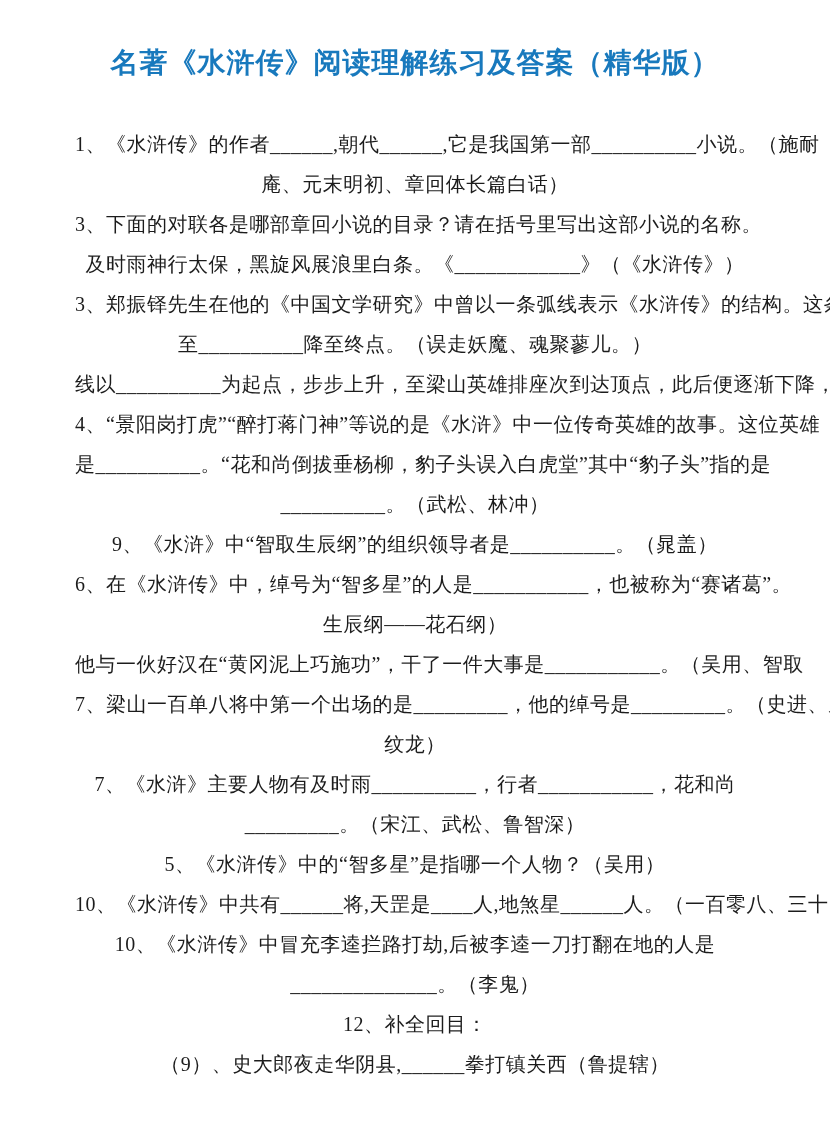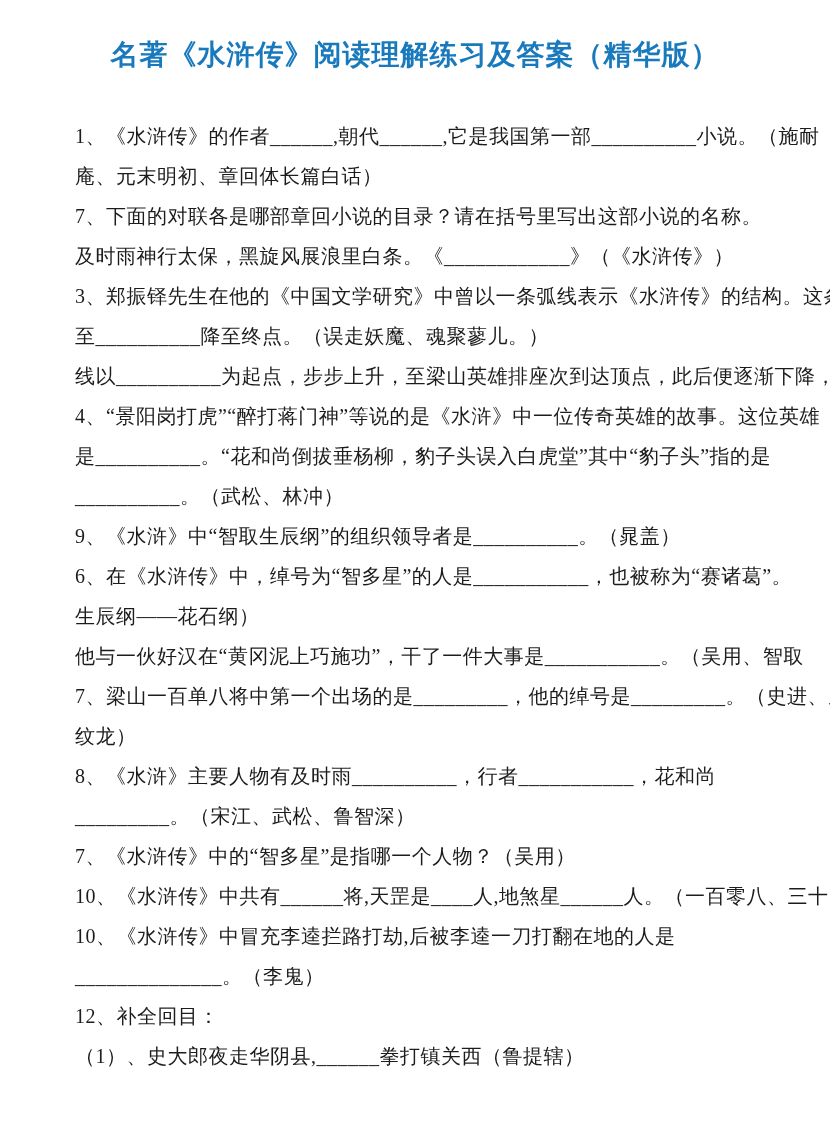--- a/index.html
+++ b/index.html
@@ -14,32 +14,33 @@
     color: #1c1c1c;
     overflow: hidden;
   }
   .page {
     width: 830px;
     height: 1122px;
     background: #ffffff;
     box-sizing: border-box;
   }
   .doc-title {
-    margin: 0;
+    margin: 8px;
     padding-top: 36px;
     text-align: center;
     font-size: 28px;
     font-weight: bold;
     color: #1879bd;
     letter-spacing: 1px;
     font-family: "Liberation Sans", "DejaVu Sans", sans-serif;
   }
   .content {
     margin: 42px 75px 0 75px;
     font-size: 20px;
+    text-align: center;
   }
   .question {
     margin: 0;
     padding: 0;
   }
   .line {
     height: 40px;
     line-height: 40px;
     white-space: nowrap;
     letter-spacing: 0.5px;
@@ -53,21 +54,21 @@
   <h1 class="doc-title">名著《水浒传》阅读理解练习及答案（精华版）</h1>
 
   <div class="content">
 
     <div class="question">
       <div class="line">1、《水浒传》的作者______,朝代______,它是我国第一部__________小说。（施耐</div>
       <div class="line">庵、元末明初、章回体长篇白话）</div>
     </div>
 
     <div class="question">
-      <div class="line">7、下面的对联各是哪部章回小说的目录？请在括号里写出这部小说的名称。</div>
+      <div class="line">3、下面的对联各是哪部章回小说的目录？请在括号里写出这部小说的名称。</div>
       <div class="line">及时雨神行太保，黑旋风展浪里白条。《____________》（《水浒传》）</div>
     </div>
 
     <div class="question">
       <div class="line">3、郑振铎先生在他的《中国文学研究》中曾以一条弧线表示《水浒传》的结构。这条弧</div>
       <div class="line">至__________降至终点。（误走妖魔、魂聚蓼儿。）</div>
       <div class="line">线以__________为起点，步步上升，至梁山英雄排座次到达顶点，此后便逐渐下降，</div>
     </div>
 
     <div class="question">
@@ -85,36 +86,36 @@
       <div class="line">生辰纲——花石纲）</div>
       <div class="line">他与一伙好汉在“黄冈泥上巧施功”，干了一件大事是___________。（吴用、智取</div>
     </div>
 
     <div class="question">
       <div class="line">7、梁山一百单八将中第一个出场的是_________，他的绰号是_________。（史进、九</div>
       <div class="line">纹龙）</div>
     </div>
 
     <div class="question">
-      <div class="line">8、《水浒》主要人物有及时雨__________，行者___________，花和尚</div>
+      <div class="line">7、《水浒》主要人物有及时雨__________，行者___________，花和尚</div>
       <div class="line">_________。（宋江、武松、鲁智深）</div>
     </div>
 
     <div class="question">
-      <div class="line">7、《水浒传》中的“智多星”是指哪一个人物？（吴用）</div>
+      <div class="line">5、《水浒传》中的“智多星”是指哪一个人物？（吴用）</div>
     </div>
 
     <div class="question">
       <div class="line">10、《水浒传》中共有______将,天罡是____人,地煞星______人。（一百零八、三十</div>
     </div>
 
     <div class="question">
       <div class="line">10、《水浒传》中冒充李逵拦路打劫,后被李逵一刀打翻在地的人是</div>
       <div class="line">______________。（李鬼）</div>
     </div>
 
     <div class="question">
       <div class="line">12、补全回目：</div>
-      <div class="line">（1）、史大郎夜走华阴县,______拳打镇关西（鲁提辖）</div>
+      <div class="line">（9）、史大郎夜走华阴县,______拳打镇关西（鲁提辖）</div>
     </div>
 
   </div>
 </div>
 
 </body></html>

